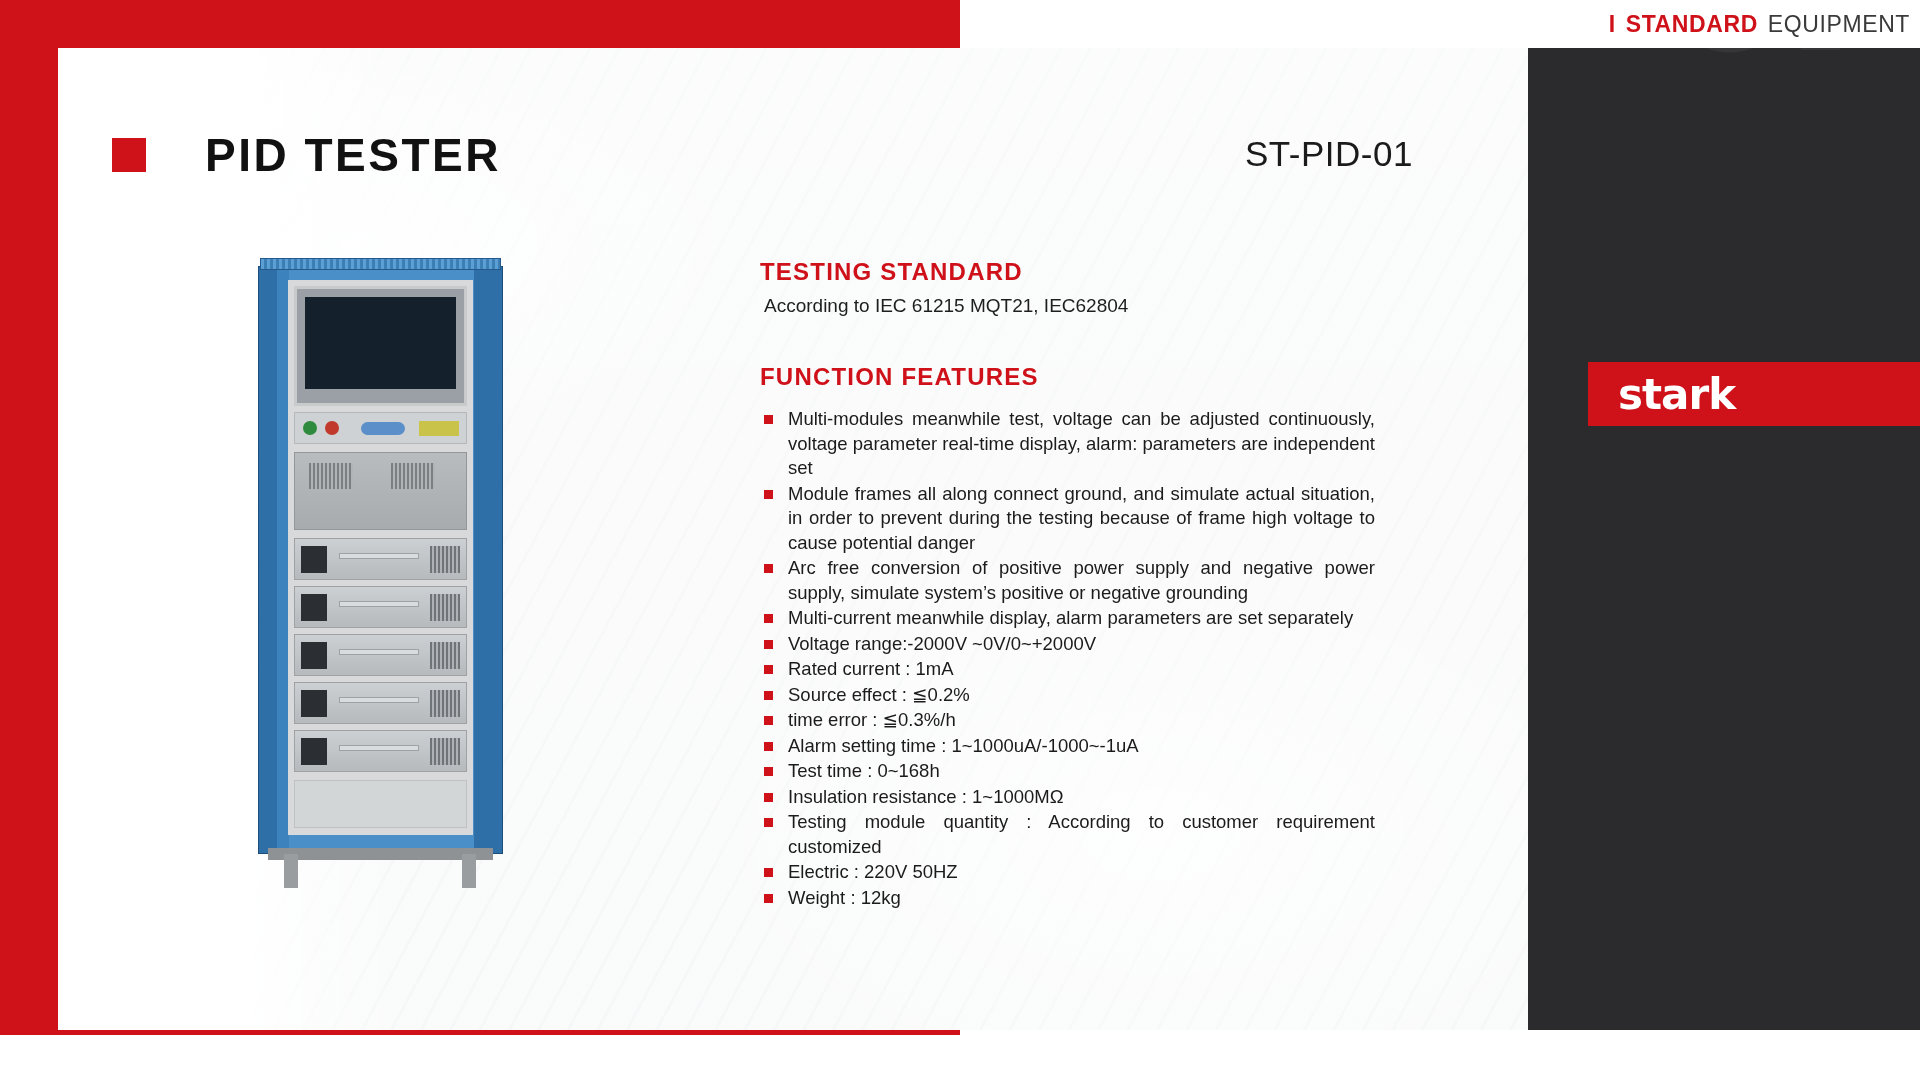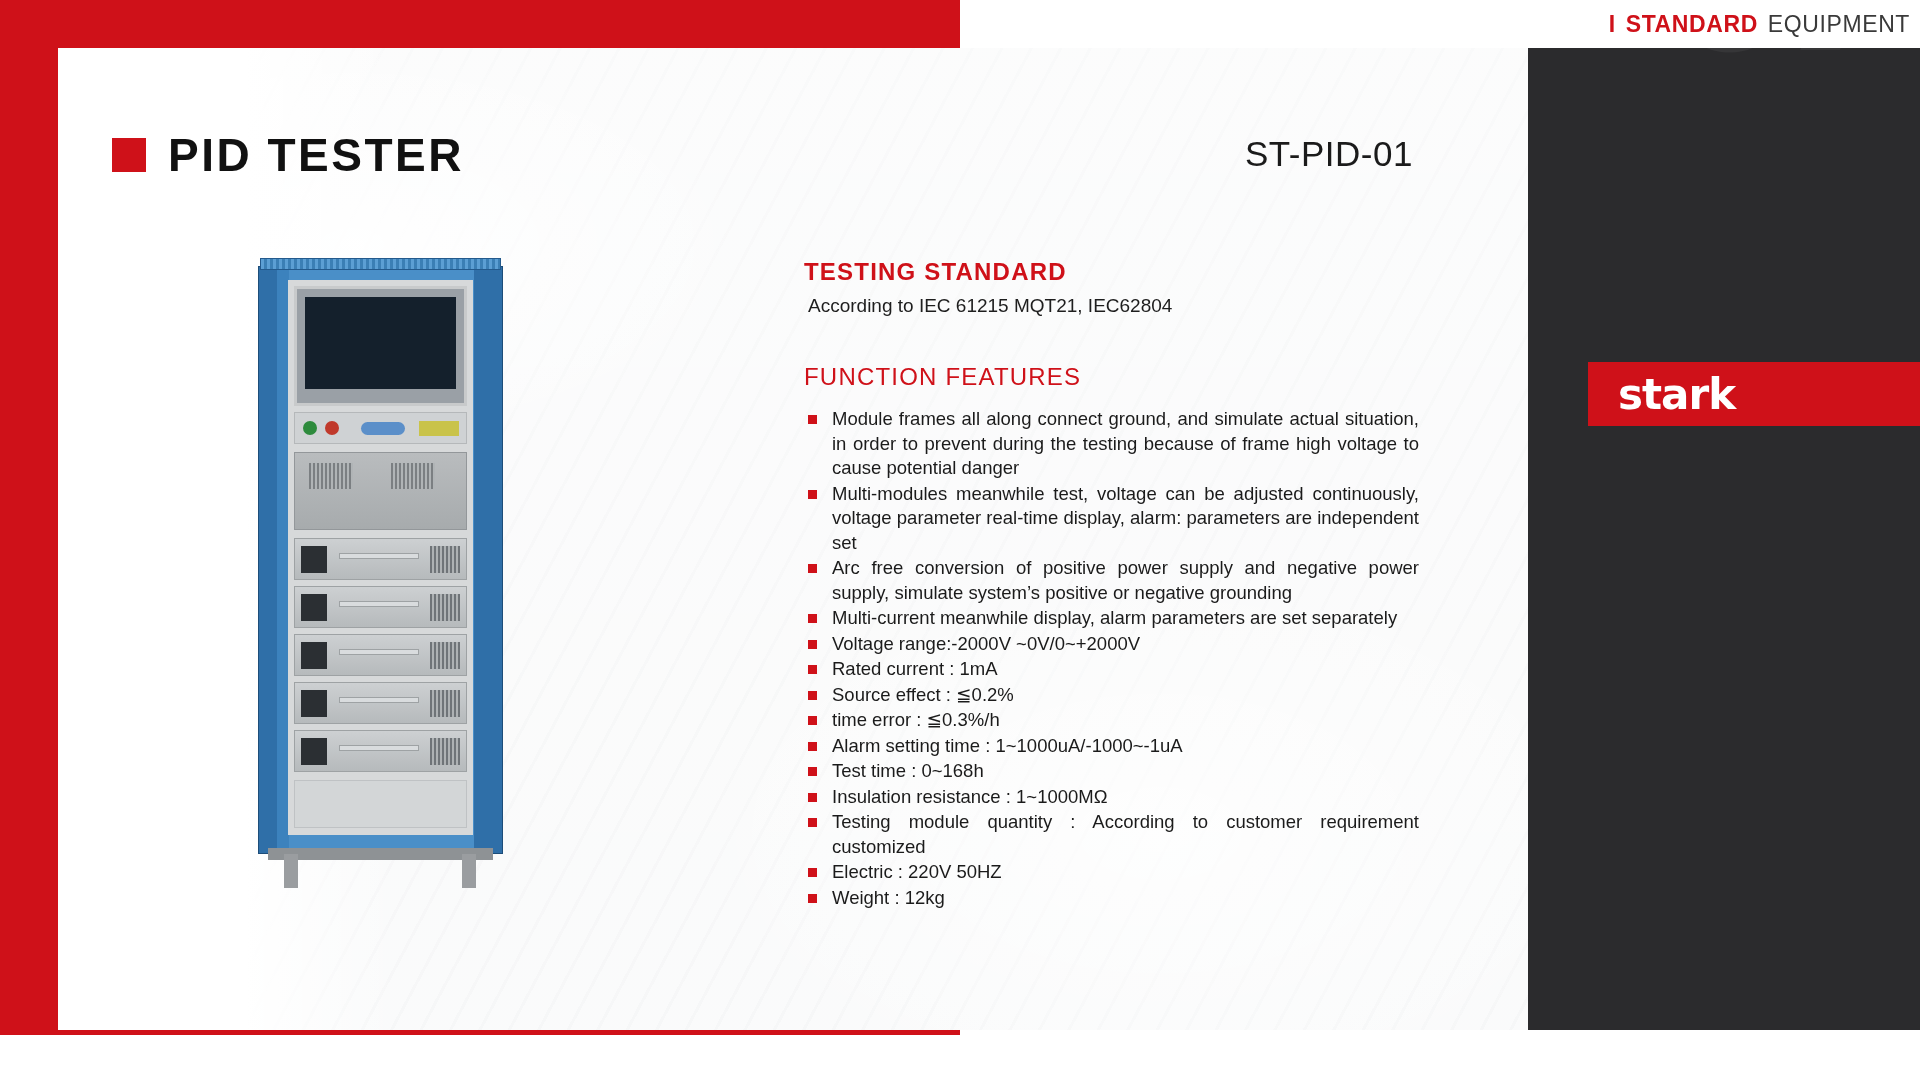--- a/index.html
+++ b/index.html
@@ -163,20 +163,21 @@
     letter-spacing: -1px;
     margin-left: 30px;
   }
 
   
   .title-row {
     position: absolute;
     left: 112px; top: 128px;
     display: flex;
     align-items: center;
+    gap: 37px;
   }
   .title-square {
     width: 34px; height: 34px;
     background: #cf1119;
     margin-right: 22px;
   }
   .title-text {
     font-size: 46px;
     font-weight: bold;
     letter-spacing: 2.5px;
@@ -312,39 +313,39 @@
   .rack-base {
     position: absolute;
     left: 10px; top: 590px;
     width: 225px; height: 12px;
     background: #8e9295;
   }
 
   
   .spec {
     position: absolute;
-    left: 804px;
+    left: 760px;
     top: 258px;
     width: 620px;
   }
   .sec-title {
     color: #cf1119;
     font-weight: bold;
     font-size: 24px;
     letter-spacing: 1.2px;
   }
   .sec-sub {
     font-size: 19px;
     color: #1e1e1e;
     margin-top: 9px;
     margin-left: 4px;
   }
   .sec-title2 {
     color: #cf1119;
-    font-weight: normal;
+    font-weight: bold;
     font-size: 24px;
     letter-spacing: 1.2px;
     margin-top: 46px;
   }
   ul.features {
     list-style: none;
     margin-top: 16px;
     width: 615px;
   }
   ul.features li {
@@ -453,22 +454,22 @@
   <div class="rack-foot" style="left:204px"></div>
 </div>
 
 <div class="spec">
   <div class="sec-title">TESTING STANDARD</div>
   <div class="sec-sub">According to IEC 61215 MQT21, IEC62804</div>
 
   <div class="sec-title2">FUNCTION FEATURES</div>
 
   <ul class="features">
+    <li>Multi-modules meanwhile test, voltage can be adjusted continuously, voltage parameter real-time display, alarm: parameters are independent set</li>
     <li>Module frames all along connect ground, and simulate actual situation, in order to prevent during the testing because of frame high voltage to cause potential danger</li>
-    <li>Multi-modules meanwhile test, voltage can be adjusted continuously, voltage parameter real-time display, alarm: parameters are independent set</li>
     <li>Arc free conversion of positive power supply and negative power supply, simulate system’s positive or negative grounding</li>
     <li>Multi-current meanwhile display, alarm parameters are set separately</li>
     <li>Voltage range:-2000V ~0V/0~+2000V</li>
     <li>Rated current : 1mA</li>
     <li>Source effect : ≦0.2%</li>
     <li>time error : ≦0.3%/h</li>
     <li>Alarm setting time : 1~1000uA/-1000~-1uA</li>
     <li>Test time : 0~168h</li>
     <li>Insulation resistance : 1~1000MΩ</li>
     <li>Testing module quantity : According to customer requirement customized</li>

